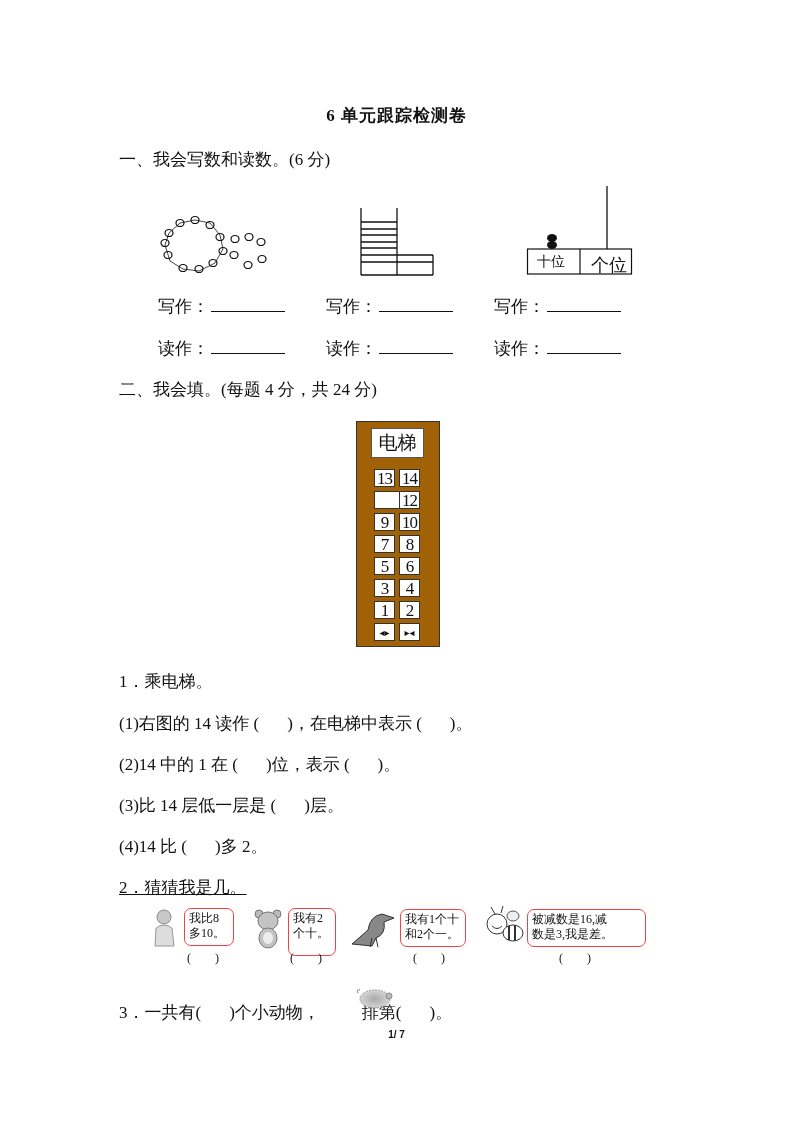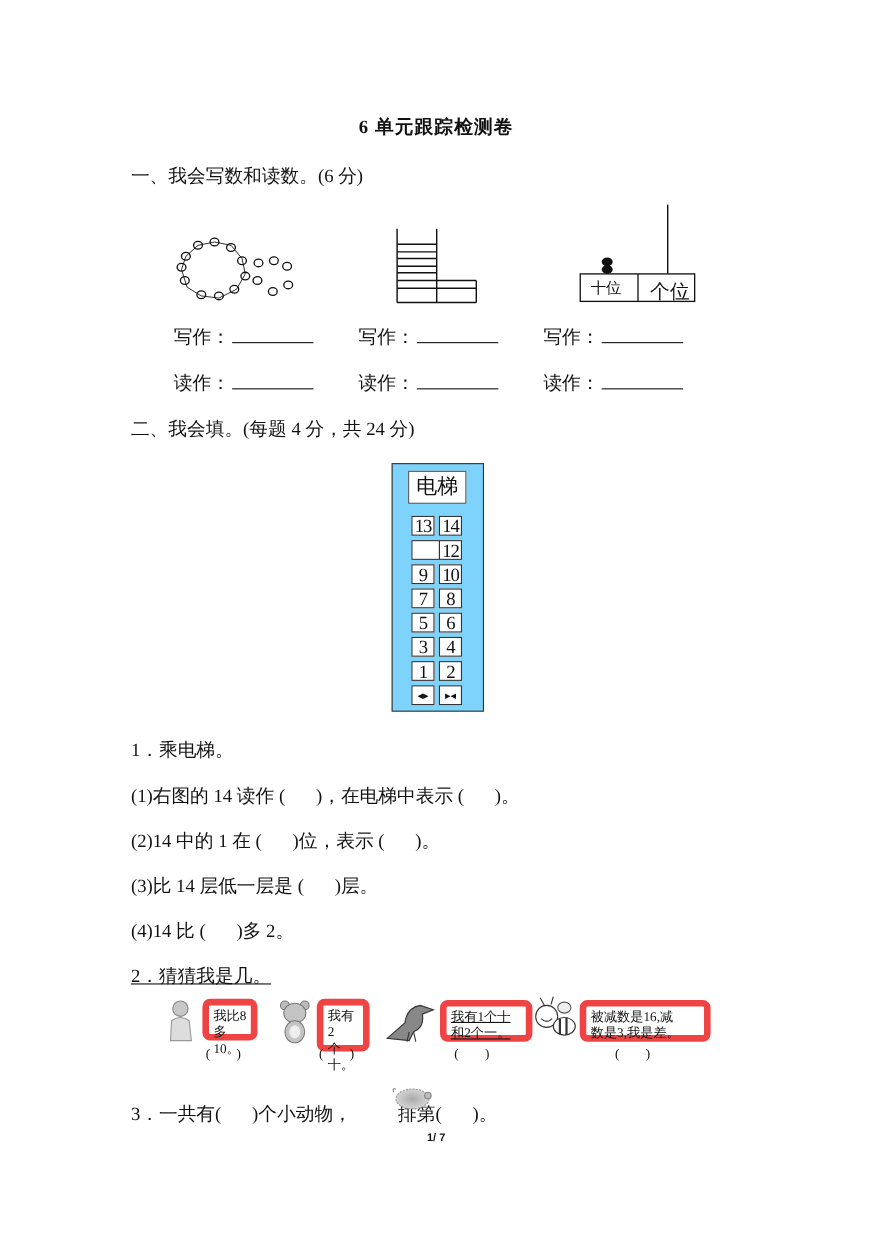--- a/index.html
+++ b/index.html
@@ -6,28 +6,28 @@
   body { width: 793px; height: 1122px; position: relative; overflow: hidden;
          font-family: "Liberation Serif", "DejaVu Serif", serif; color: #111; }
   .abs { position: absolute; }
   .title { left: 0; width: 793px; top: 104px; text-align: center; font-size: 17px; font-weight: bold; letter-spacing: 1px; }
   .sec { font-size: 17px; left: 119px; }
   .line { font-size: 17px; }
   .blank { display: inline-block; border-bottom: 1px solid #111; width: 74px; height: 16px; vertical-align: baseline; margin-left: 2px; }
   .paren-gap { display: inline-block; width: 28px; }
   svg { position: absolute; overflow: visible; }
   
-  .elev { left: 356px; top: 421px; width: 84px; height: 226px; background: #7dd3fc; border: 1px solid #333; box-sizing: border-box; }
+  .elev { left: 356px; top: 421px; width: 84px; height: 226px; background: #a16207; border: 1px solid #333; box-sizing: border-box; }
   .elev-title { position: absolute; left: 14px; top: 6px; width: 51px; height: 28px; background: #fff; border: 1px solid #555;
                 font-size: 19px; text-align: center; line-height: 28px; }
   .btn { position: absolute; width: 21px; height: 18px; background: #fff; border: 1px solid #333; box-sizing: border-box;
          font-size: 17px; text-align: center; line-height: 18px; letter-spacing: -1px; }
   .btn-sm { font-size: 10px; letter-spacing: 0; }
   
-  .bubble { position: absolute; border: 6px solid #ef4444; border-radius: 7px; background: #fff; font-size: 12px; line-height: 15px; padding: 2px 4px; box-sizing: border-box; }
+  .bubble { position: absolute; border: 1px solid #ef4444; border-radius: 7px; background: #fff; font-size: 12px; line-height: 15px; padding: 2px 4px; box-sizing: border-box; }
   .ans { position: absolute; font-size: 12px; }
   .footer { left: 0; width: 793px; top: 1029px; text-align: center; font-size: 10px; font-weight: bold; font-family: "Liberation Sans", sans-serif; }
 </style>
 </head>
 <body>
 
 <div class="abs title">6 单元跟踪检测卷</div>
 
 <div class="abs sec" style="top:148px;">一、我会写数和读数。(6 分)</div>
 
@@ -149,21 +149,21 @@
   <div>我有2</div>
   <div>个十。</div>
 </div>
 <div class="ans" style="left:290px; top:950px;">(　　)</div>
 
 <svg style="left:350px; top:906px;" width="50" height="42">
   <path d="M2,38 L18,24 Q20,10 32,8 L44,12 L34,16 Q36,28 26,32 L22,40 Z" fill="#888" stroke="#333"></path>
   <line x1="22" y1="32" x2="20" y2="41" stroke="#333"></line>
   <line x1="26" y1="32" x2="28" y2="41" stroke="#333"></line>
 </svg>
-<div class="bubble" style="left:400px; top:909px; width:84px; height:38px;text-decoration:underline;">
+<div class="bubble" style="left:400px; top:909px; width:66px; height:38px;">
   <div>我有1个十</div>
   <div>和2个一。</div>
 </div>
 <div class="ans" style="left:413px; top:950px;">(　　)</div>
 
 <svg style="left:483px; top:906px;" width="42" height="40">
   <line x1="12" y1="8" x2="8" y2="1" stroke="#333"></line>
   <line x1="18" y1="7" x2="20" y2="0" stroke="#333"></line>
   <circle cx="14" cy="18" r="10" fill="#fff" stroke="#333"></circle>
   <path d="M9,20 Q14,25 19,20" fill="none" stroke="#333"></path>

